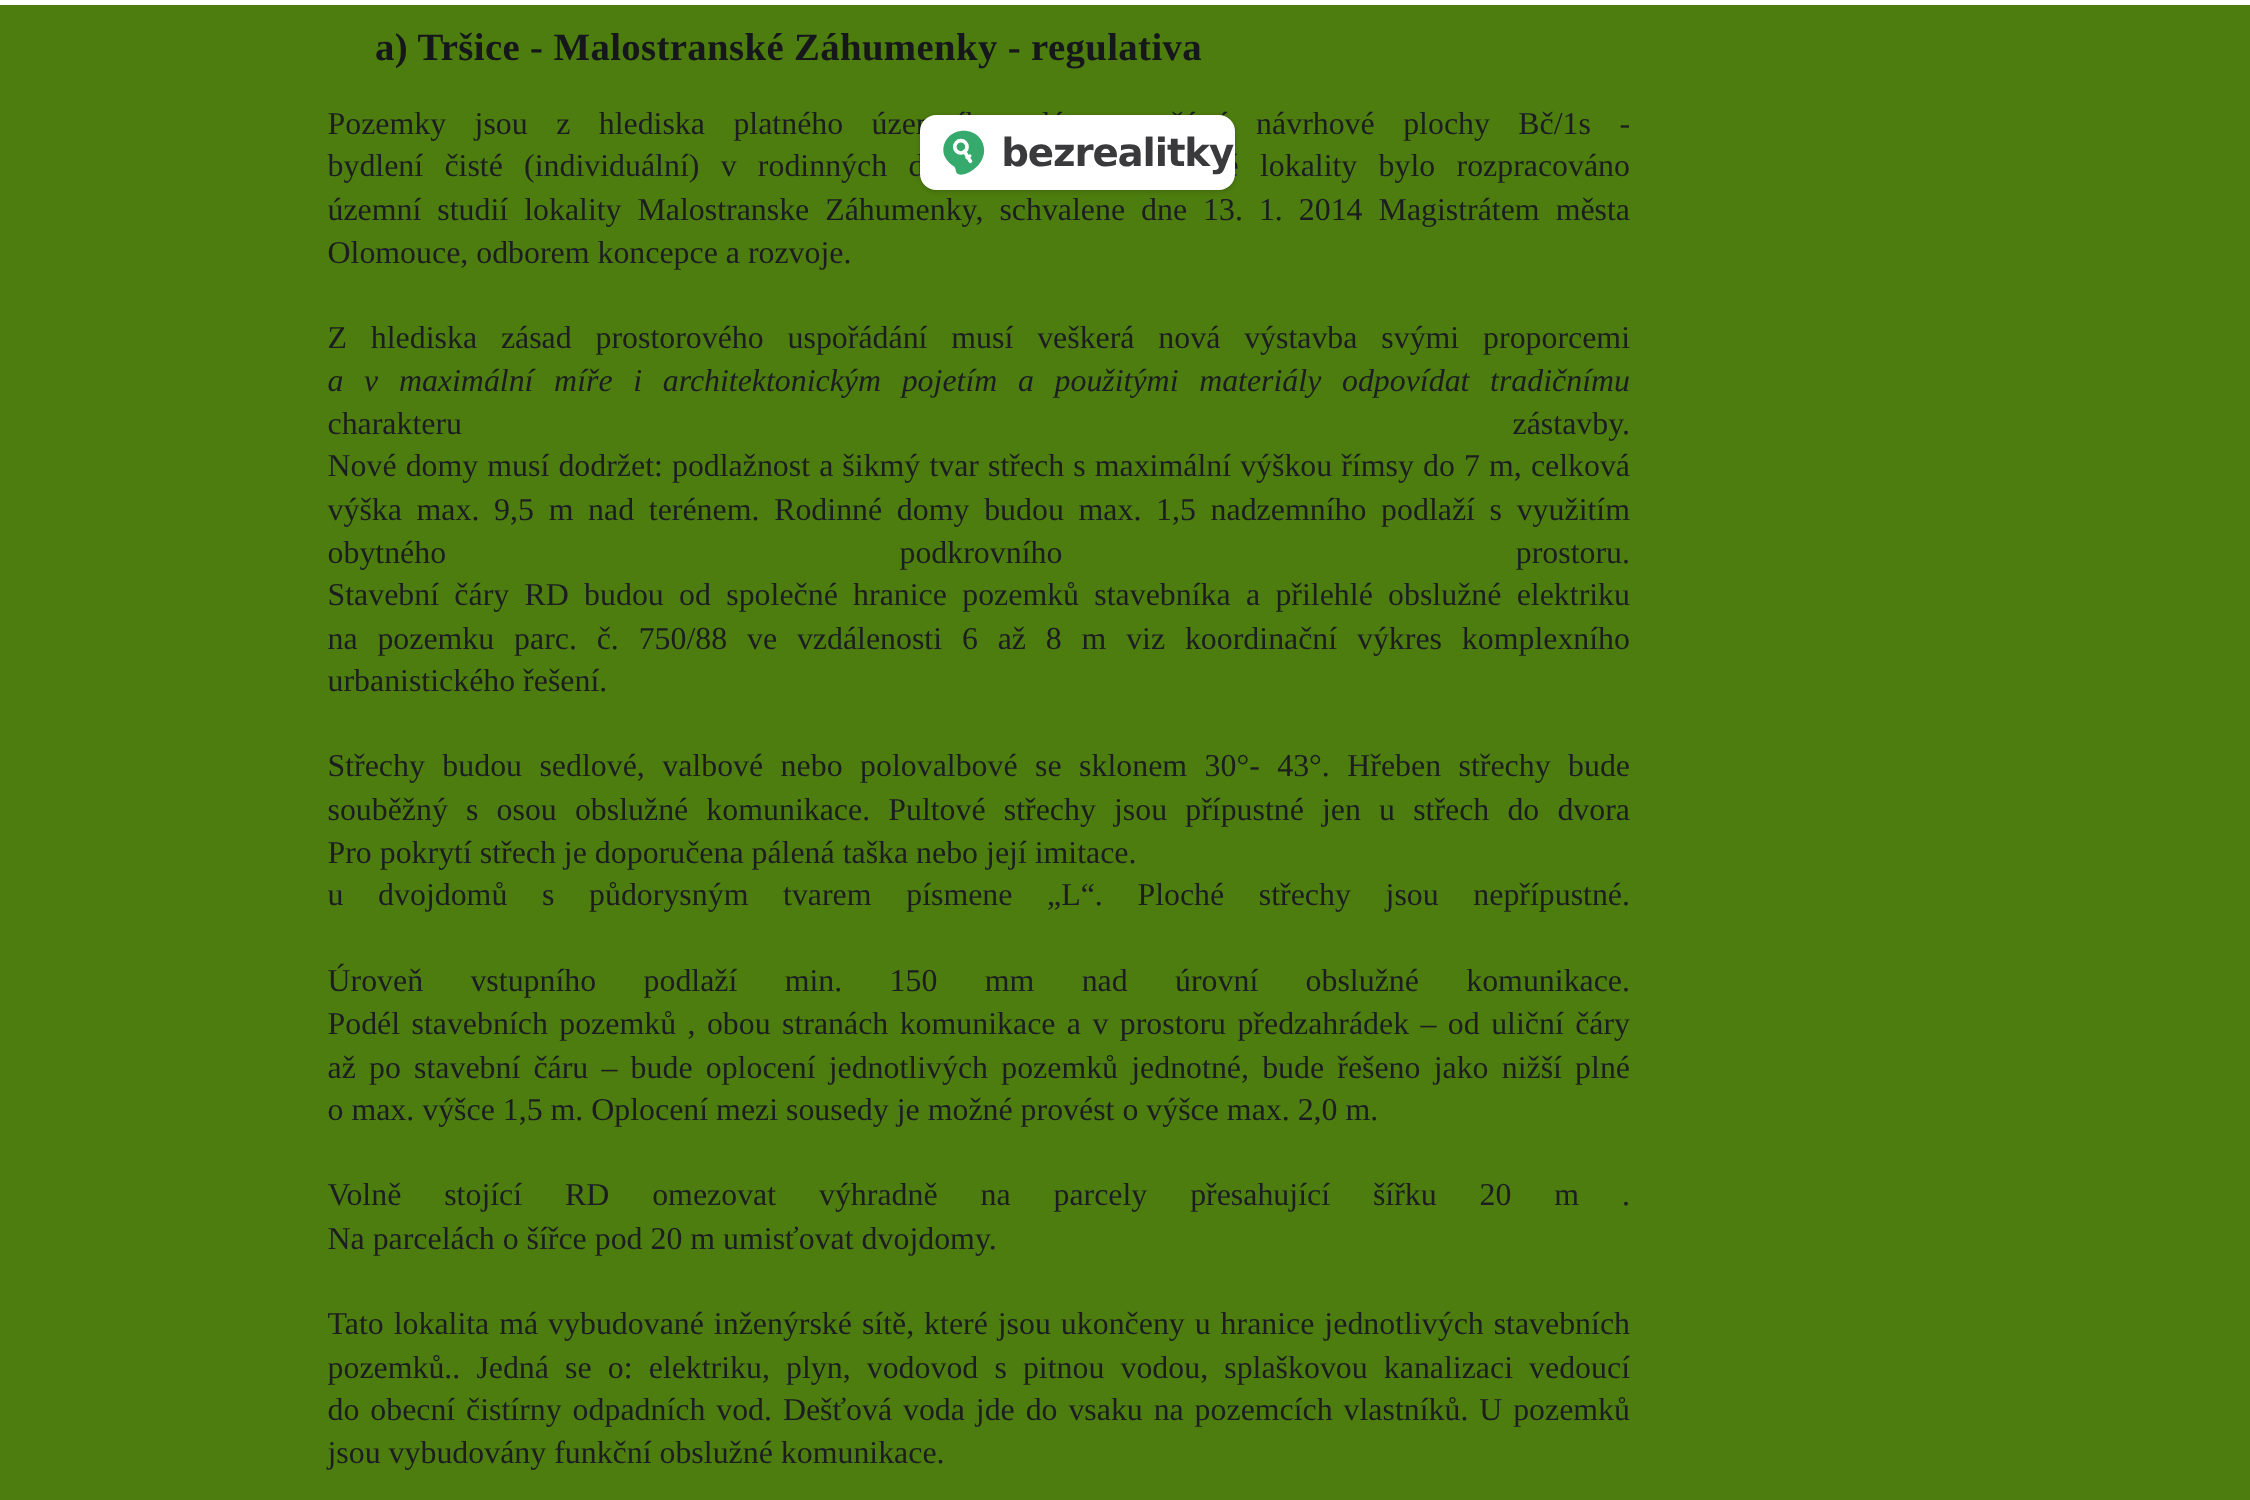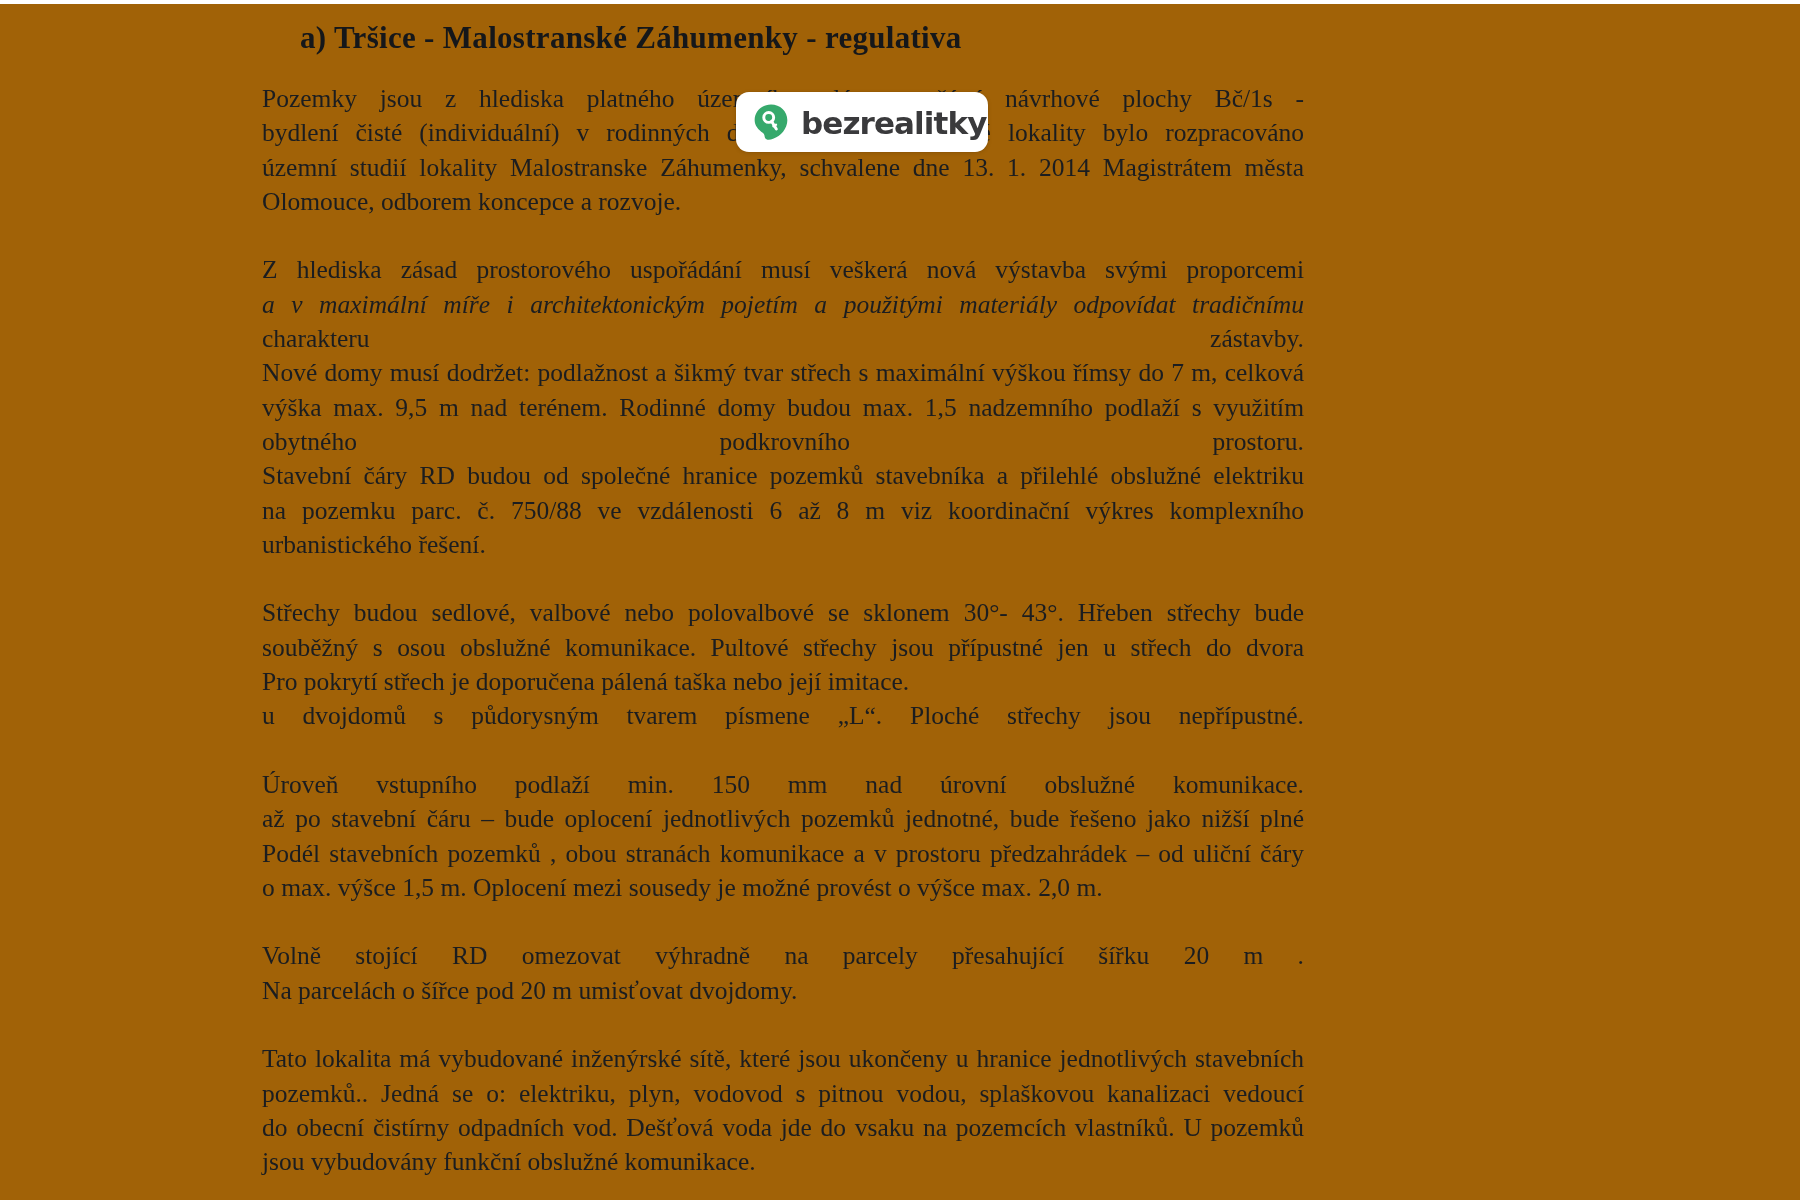--- a/index.html
+++ b/index.html
@@ -126,21 +126,21 @@
     left: 0;
     top: 0;
     width: 1800px;
     height: 4px;
     background: #ffffff;
   }
 </style>
 </head>
 <body>
 
-<div class="page" style="background: #a16207;">
+<div class="page" style="background: #4d7c0f;">
   <div class="scan-edge"></div>
   <div class="page-inner">
 
     <div class="doc-title" style="color: rgb(21, 23, 26);">a) Tršice - Malostranské Záhumenky - regulativa</div>
 
     <div class="text-col" style="color: rgb(27, 29, 32);">
 
       <div class="para just-all">
         <div class="line" style="text-align-last: justify;">Pozemky jsou z hlediska platného územního plánu součástí návrhové plochy Bč/1s -</div>
         <div class="line" style="text-align-last: justify;">bydlení čisté (individuální) v rodinných domech. Pro předmětné lokality bylo rozpracováno</div>
@@ -168,22 +168,22 @@
         <div class="line" style="text-align-last: justify;">Střechy budou sedlové, valbové nebo polovalbové se sklonem 30°- 43°. Hřeben střechy bude</div>
         <div class="line" style="text-align-last: justify;">souběžný s osou obslužné komunikace. Pultové střechy jsou přípustné jen u střech do dvora</div>
         <div class="line" style="text-align-last: left;">Pro pokrytí střech je doporučena pálená taška nebo její imitace.</div>
         <div class="line" style="text-align-last: justify;">u dvojdomů s půdorysným tvarem písmene „L“. Ploché střechy jsou nepřípustné.</div>
       </div>
 
       <div class="gap"></div>
 
       <div class="para just-all">
         <div class="line" style="text-align-last: justify;">Úroveň vstupního podlaží min. 150 mm nad úrovní obslužné komunikace.</div>
+        <div class="line" style="text-align-last: justify;">Podél stavebních pozemků , obou stranách komunikace a v prostoru předzahrádek – od uliční čáry</div>
         <div class="line" style="text-align-last: justify;">až po stavební čáru – bude oplocení jednotlivých pozemků jednotné, bude řešeno jako nižší plné</div>
-        <div class="line" style="text-align-last: justify;">Podél stavebních pozemků , obou stranách komunikace a v prostoru předzahrádek – od uliční čáry</div>
         <div class="line" style="text-align-last: left;">o max. výšce 1,5 m.  Oplocení mezi sousedy je možné provést o výšce max. 2,0 m.</div>
       </div>
 
       <div class="gap"></div>
 
       <div class="para just-all">
         <div class="line" style="text-align-last: justify;">Volně stojící RD omezovat výhradně na parcely přesahující šířku 20 m .</div>
         <div class="line" style="text-align-last: left;">Na parcelách o šířce pod 20 m umisťovat dvojdomy.</div>
       </div>
 

